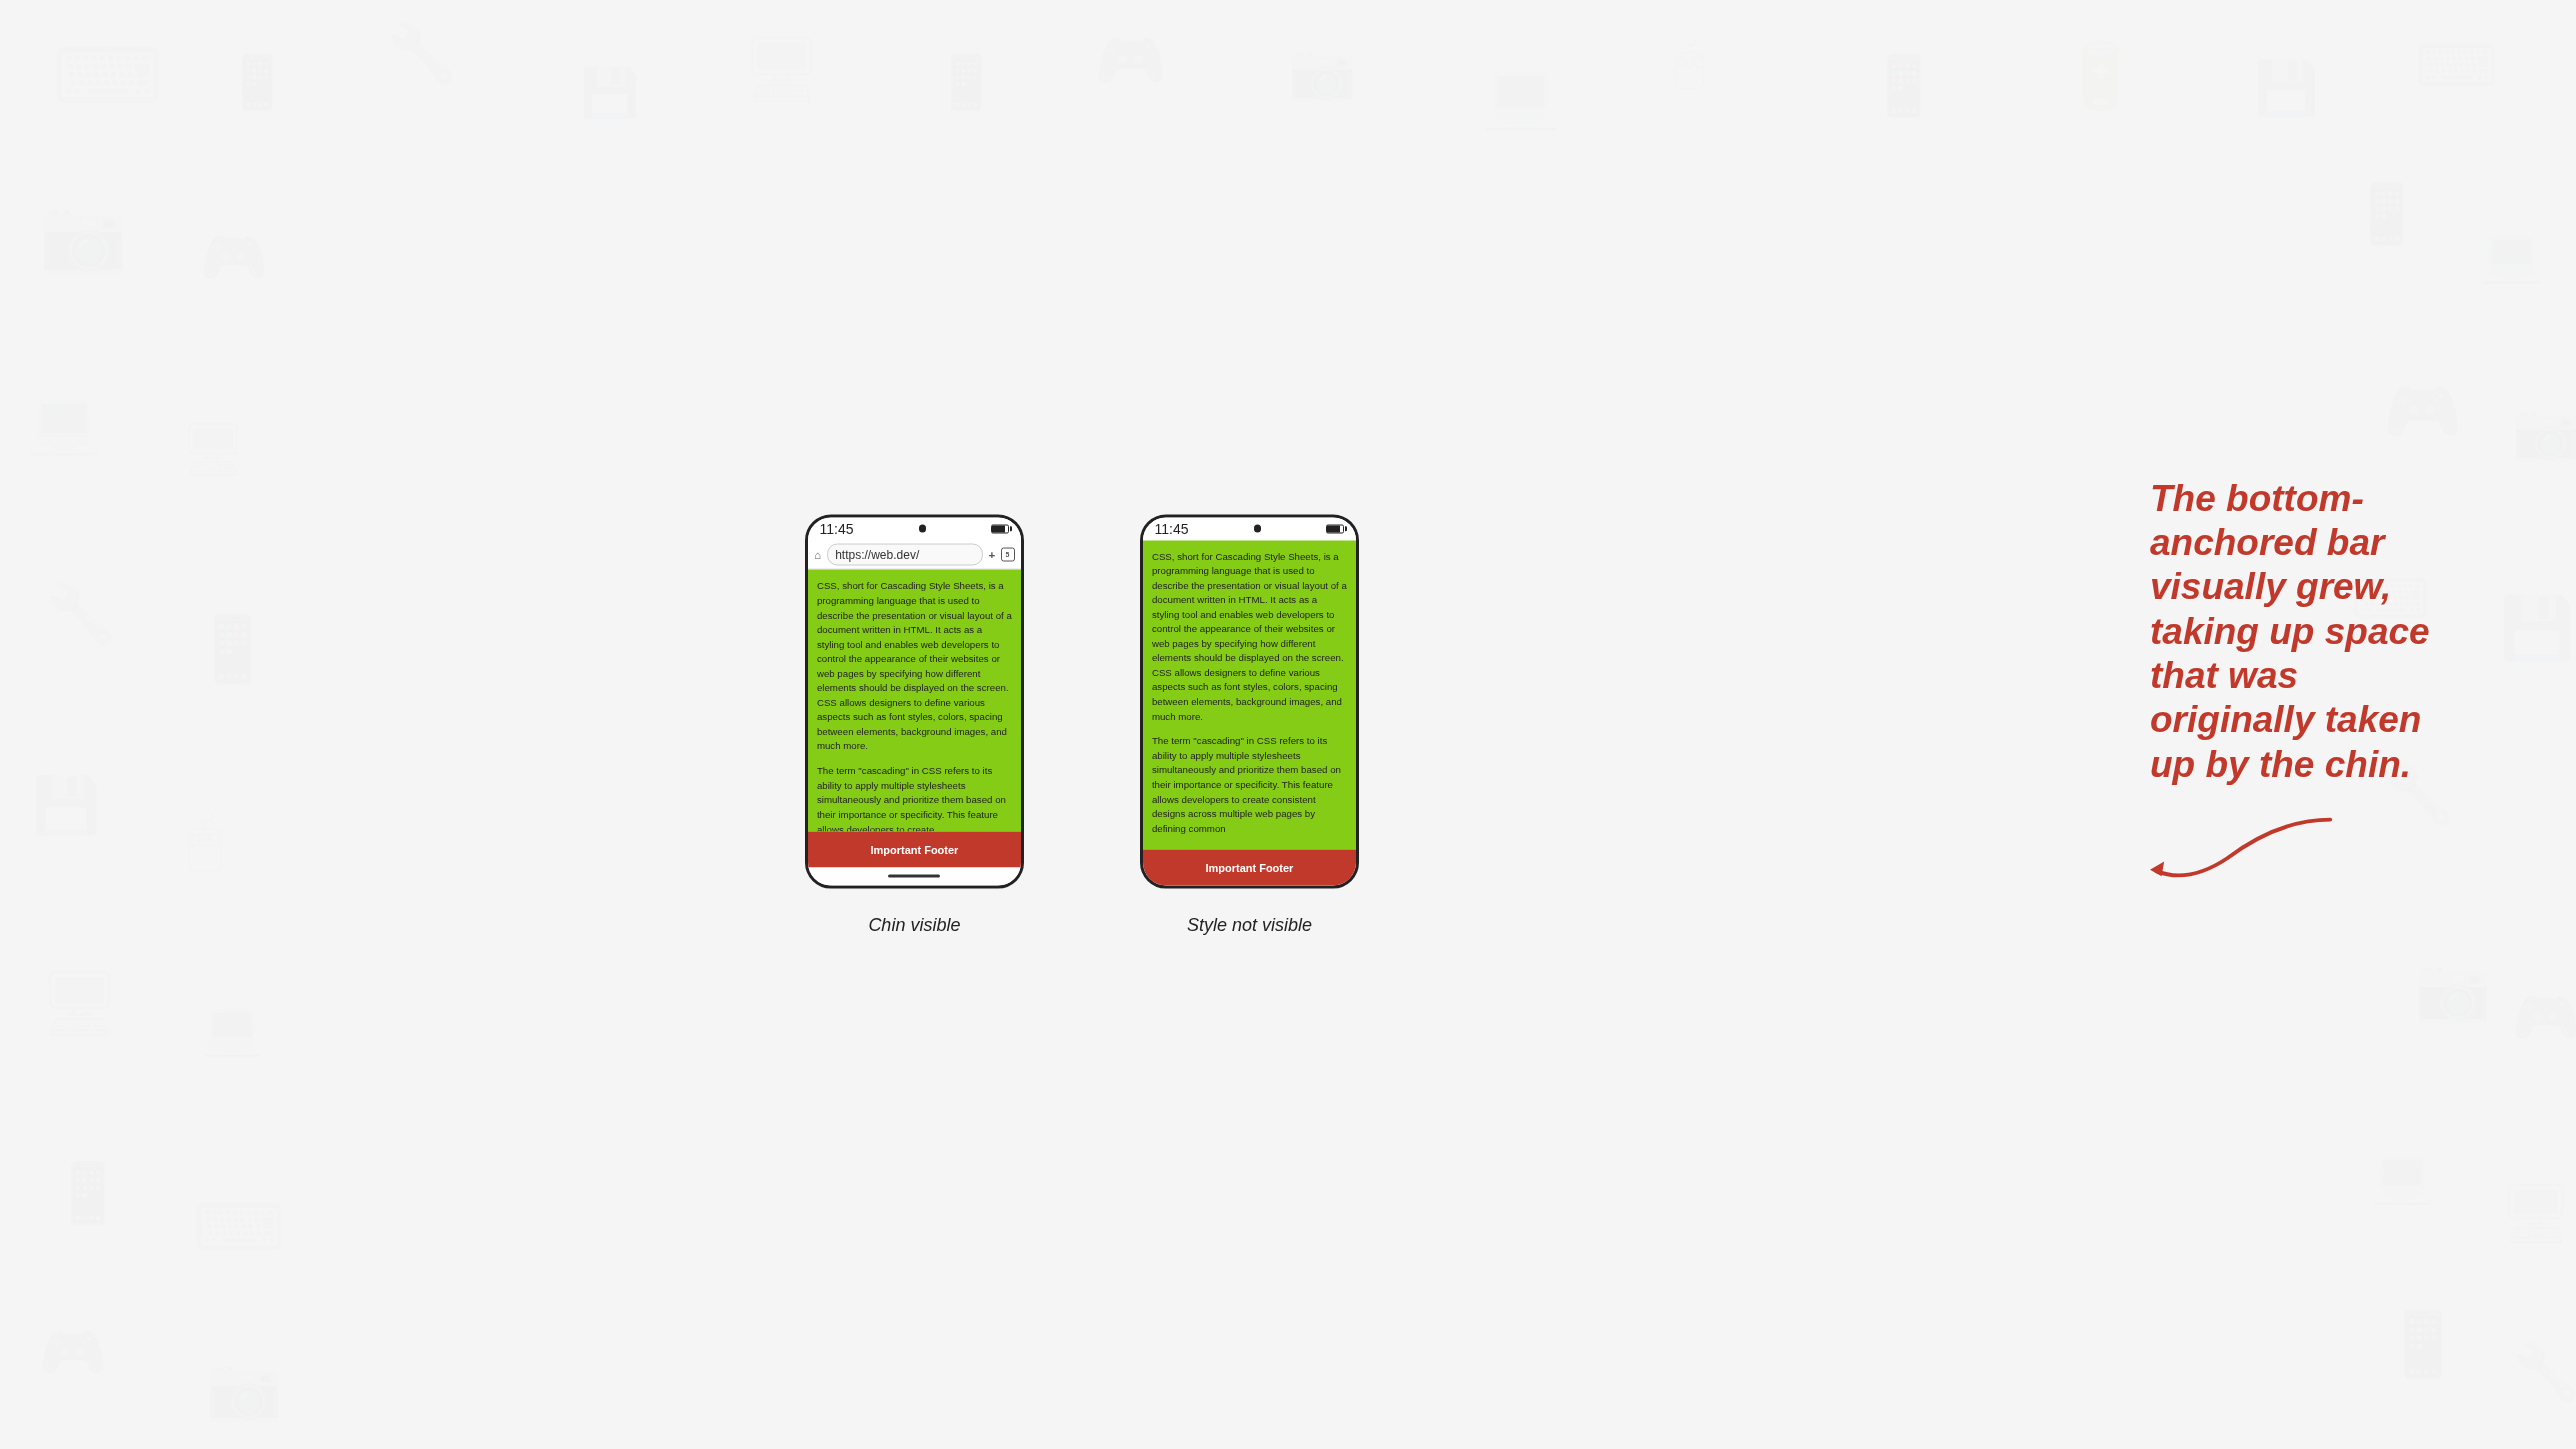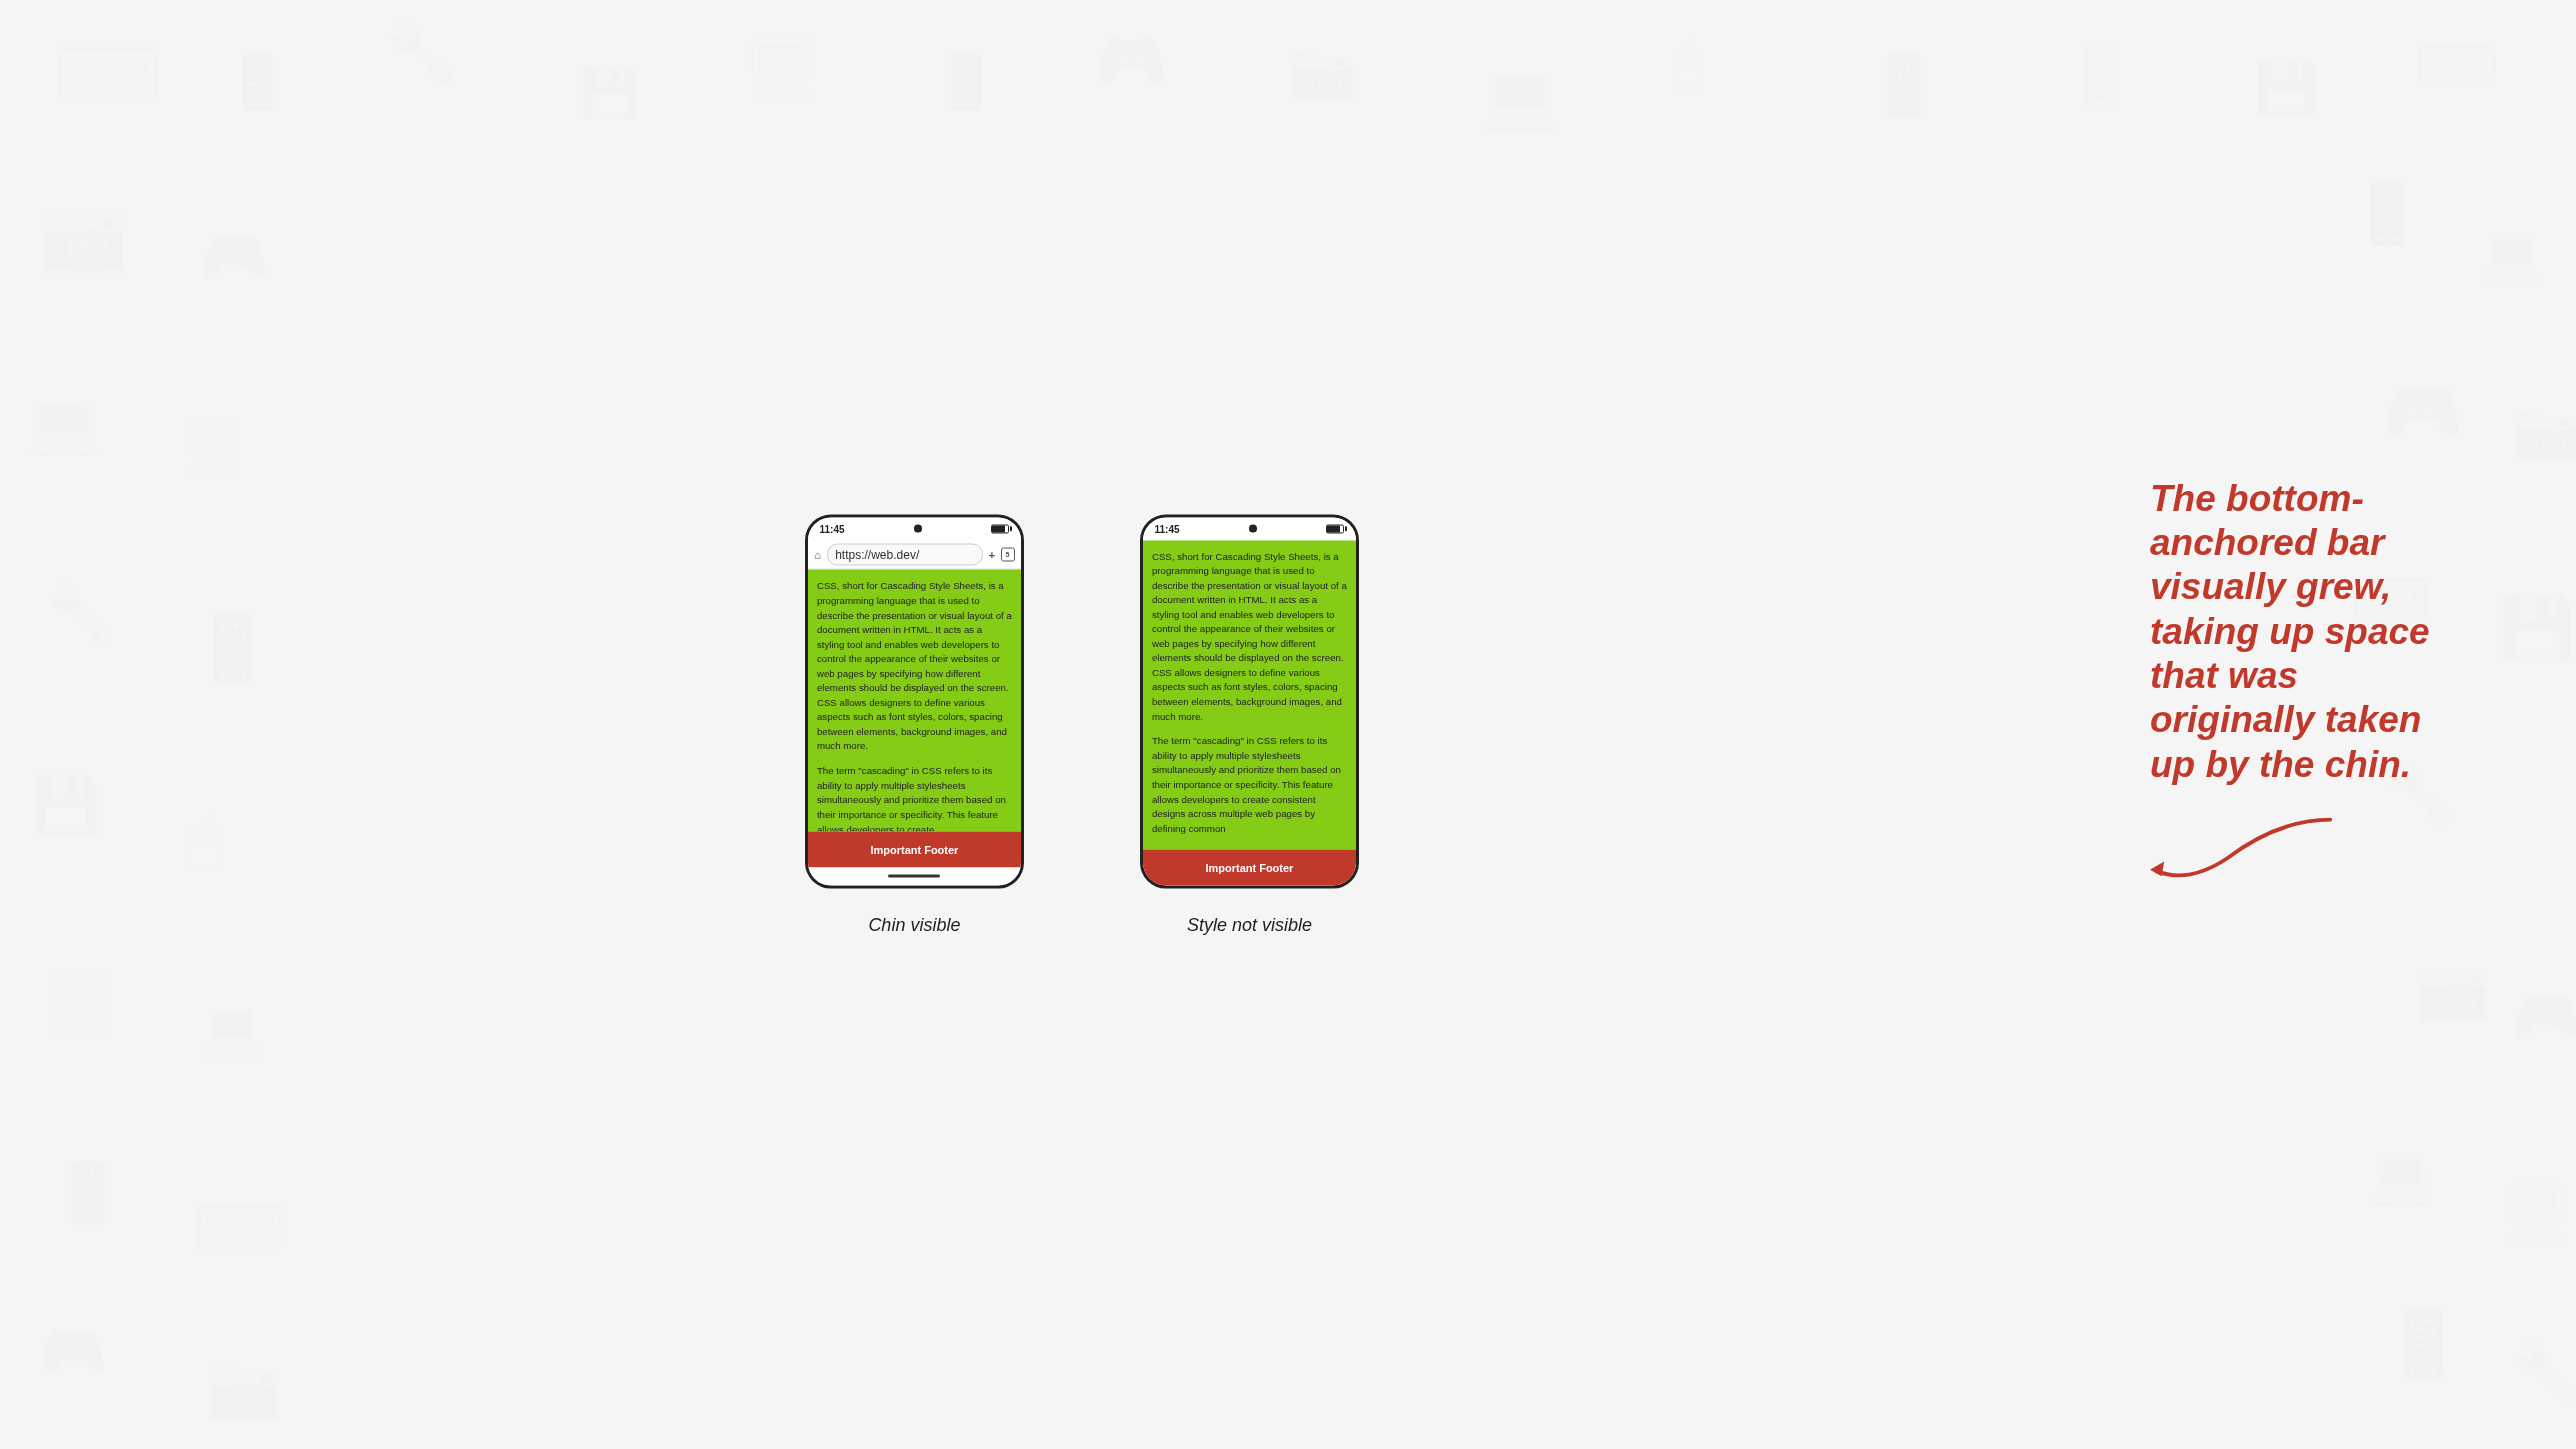--- a/index.html
+++ b/index.html
@@ -57,22 +57,22 @@
       display: flex;
       justify-content: space-between;
       align-items: center;
       padding: 5.2px 11.6px;
       background: white;
       flex-shrink: 0;
       height: 23px;
     }
 
     .status-time {
-      font-size: 10px;
-      font-weight: 700;
+      font-size: 14px;
+      font-weight: 400;
       color: #222;
     }
 
     .status-camera {
       width: 7.7px;
       height: 7.7px;
       background: #222;
       border-radius: 50%;
     }
 

